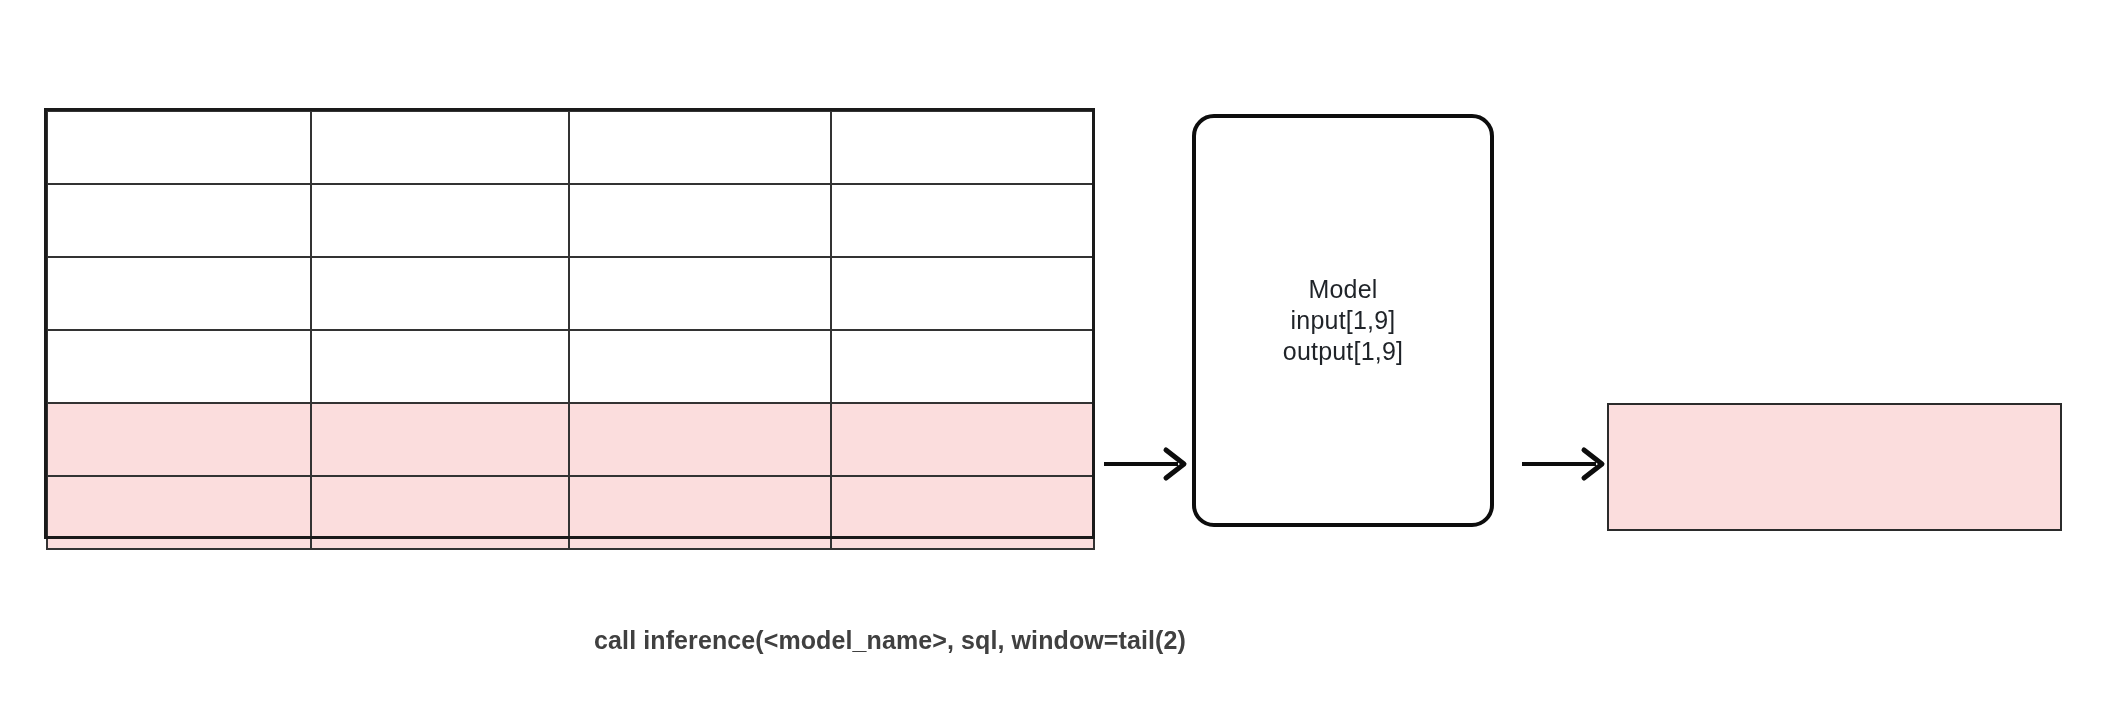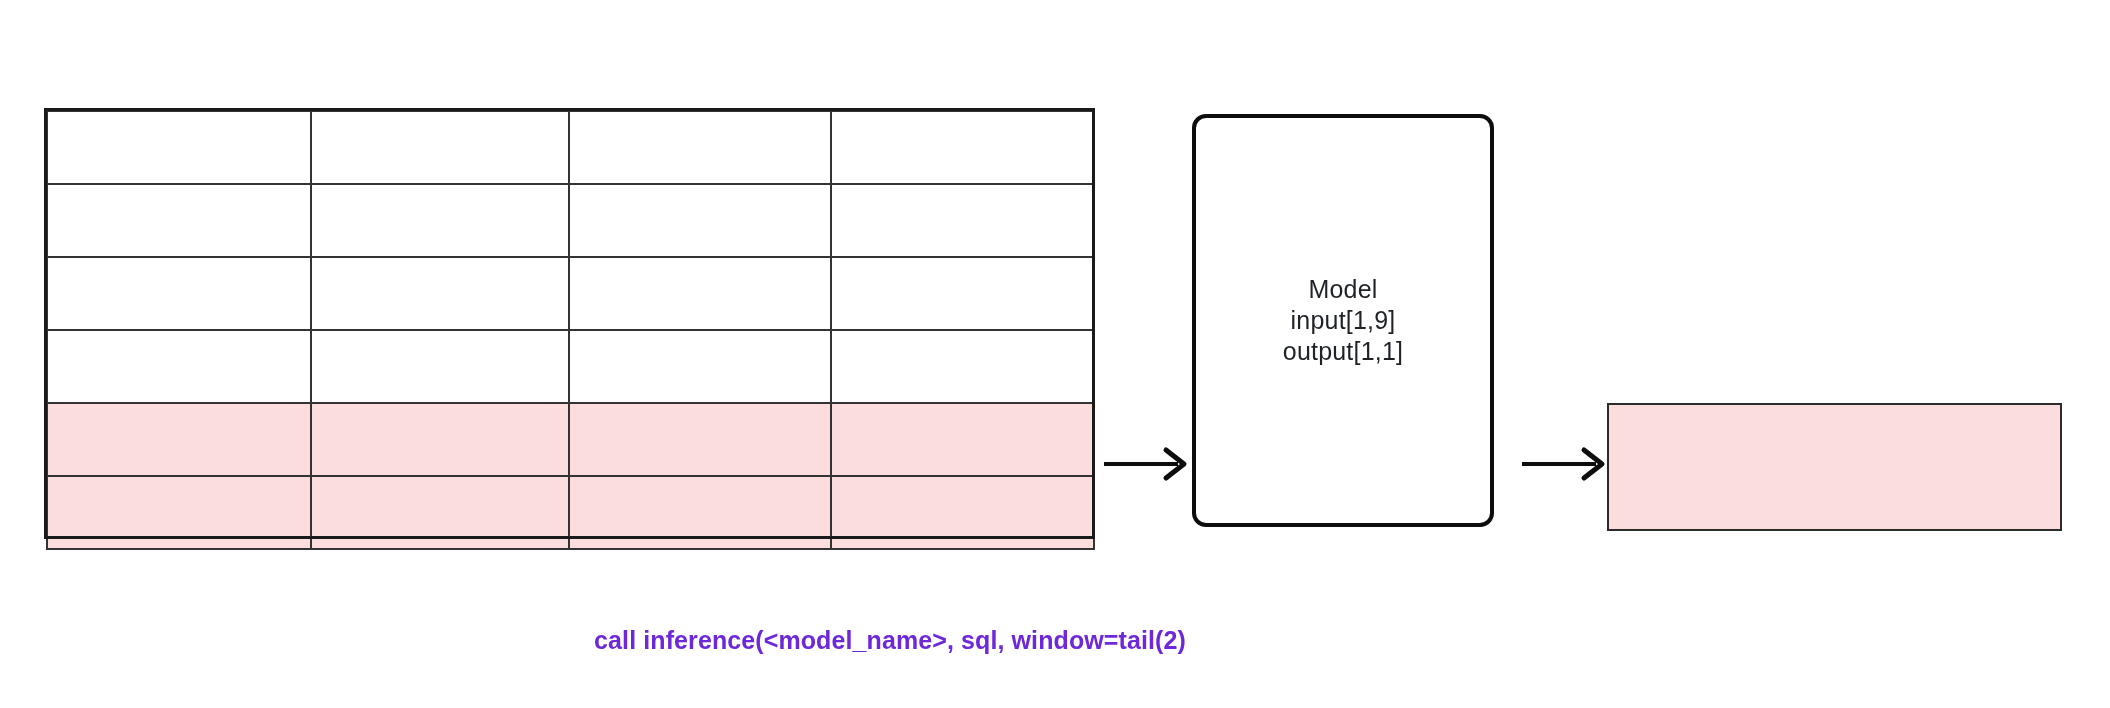--- a/index.html
+++ b/index.html
@@ -68,21 +68,21 @@
 
   
   .model-box {
     position: absolute;
     left: 1192px;
     top: 114px;
     width: 302px;
     height: 413px;
     box-sizing: border-box;
     border: 4px solid #0d0d0d;
-    border-radius: 14px;
+    border-radius: 22px;
     background: #ffffff;
     display: flex;
     align-items: center;
     justify-content: center;
   }
   .model-text {
     text-align: center;
     color: #1f2328;
     font-size: 25px;
     line-height: 1.25;
@@ -105,21 +105,21 @@
 
   
   .caption {
     position: absolute;
     left: 0;
     top: 626px;
     width: 1780px;
     text-align: center;
     font-size: 25px;
     font-weight: bold;
-    color: #6d28d9;
+    color: #404040;
     letter-spacing: 0.1px;
     white-space: nowrap;
   }
 </style>
 </head>
 <body>
 
 <div id="canvas">
 
   <table class="input-table">
@@ -174,21 +174,21 @@
     <svg width="86" height="40" viewBox="0 0 86 40">
       <line x1="0" y1="20" x2="74" y2="20" stroke="#0d0d0d" stroke-width="4"></line>
       <polyline points="62,6 80,20 62,34" fill="none" stroke="#0d0d0d" stroke-width="5" stroke-linecap="round" stroke-linejoin="round"></polyline>
     </svg>
   </div>
 
   <div class="model-box">
     <div class="model-text">
       <div>Model</div>
       <div>input[1,9]</div>
-      <div>output[1,1]</div>
+      <div>output[1,9]</div>
     </div>
   </div>
 
   <div class="arrow arrow-2">
     <svg width="86" height="40" viewBox="0 0 86 40">
       <line x1="0" y1="20" x2="74" y2="20" stroke="#0d0d0d" stroke-width="4"></line>
       <polyline points="62,6 80,20 62,34" fill="none" stroke="#0d0d0d" stroke-width="5" stroke-linecap="round" stroke-linejoin="round"></polyline>
     </svg>
   </div>
 

